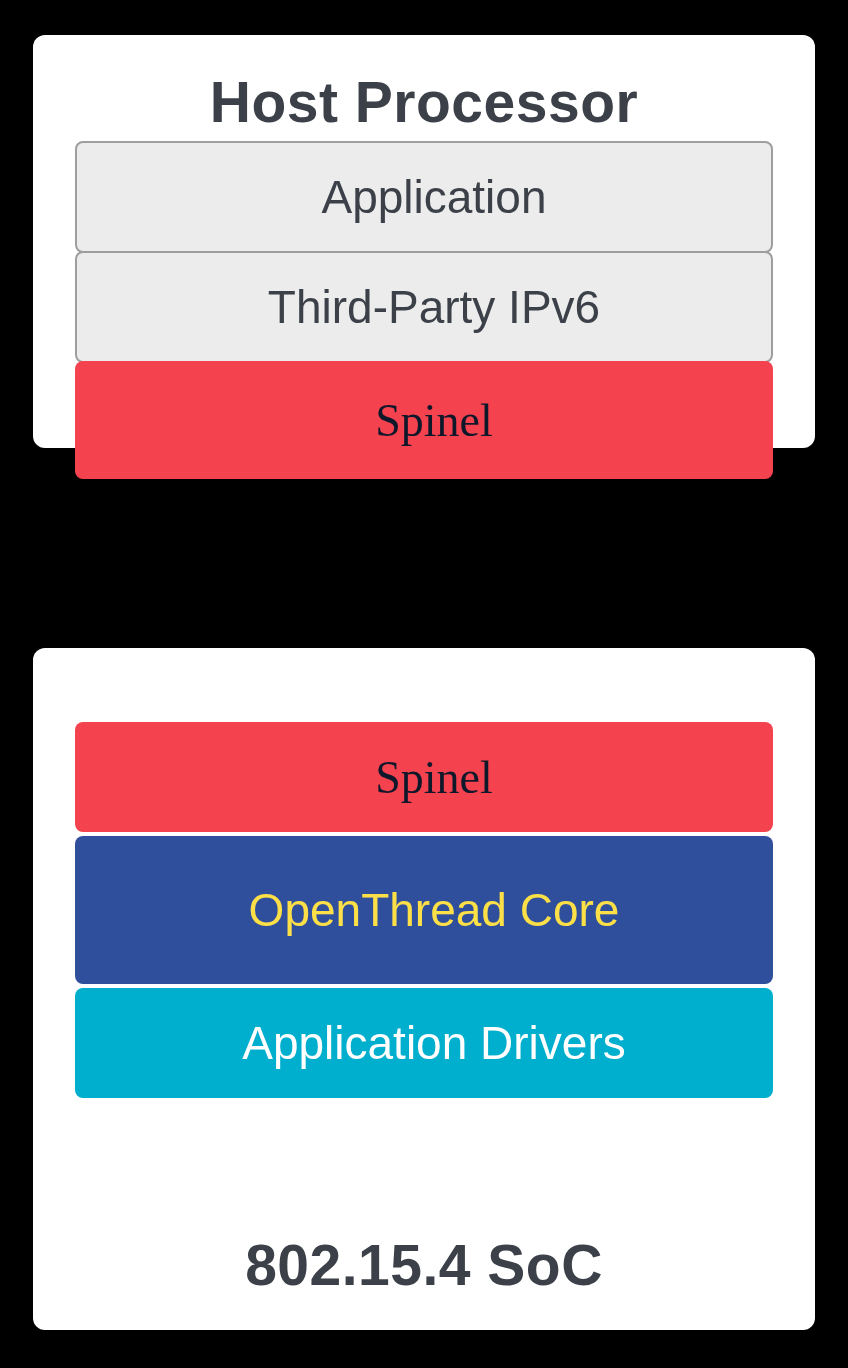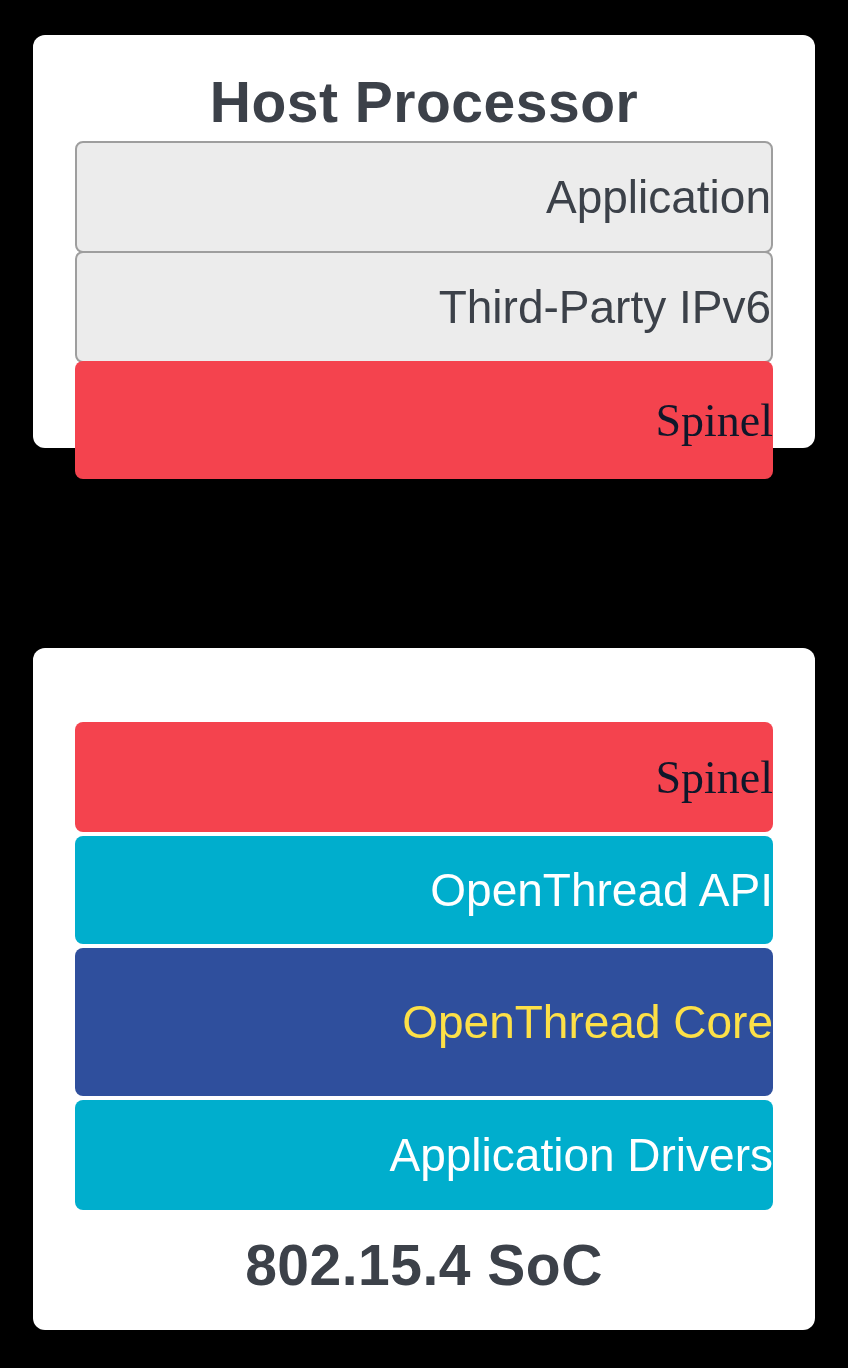--- a/index.html
+++ b/index.html
@@ -44,21 +44,21 @@
     left: 42px;
     right: 42px;
   }
   .host-stack { top: 106px; }
   .soc-stack  { top: 74px; }
 
   .layer {
     position: relative;
     display: flex;
     align-items: center;
-    justify-content: flex-end;
+    justify-content: center;
     border-radius: 8px;
     font-size: 46px;
     box-sizing: border-box;
     padding-left: 20px;
   }
   .layer.gray {
     height: 112px;
     background: var(--gray, #ECECEC);
     border: 2px solid var(--gray-border, #9E9E9E);
     color: var(--title-text, #3C4149);
@@ -115,23 +115,20 @@
     <line x1="22" y1="18" x2="22" y2="224" stroke="#000000" stroke-width="5"></line>
     <polygon points="22,1 8,34 36,34" fill="#000000"></polygon>
     <polygon points="22,241 8,208 36,208" fill="#000000"></polygon>
   </svg>
 
   <section class="box soc-box">
     <div class="stack soc-stack">
       <div class="layer red">
         <span>Spinel</span>
       </div>
-      <div class="layer cyan cyan-api">
-        <span>OpenThread API</span>
-      </div>
       <div class="layer blue">
         <span>OpenThread Core</span>
       </div>
       <div class="layer cyan cyan-drivers">
         <span>Application Drivers</span>
       </div>
     </div>
     <h1 class="box-title soc-title">802.15.4 SoC</h1>
   </section>
 

